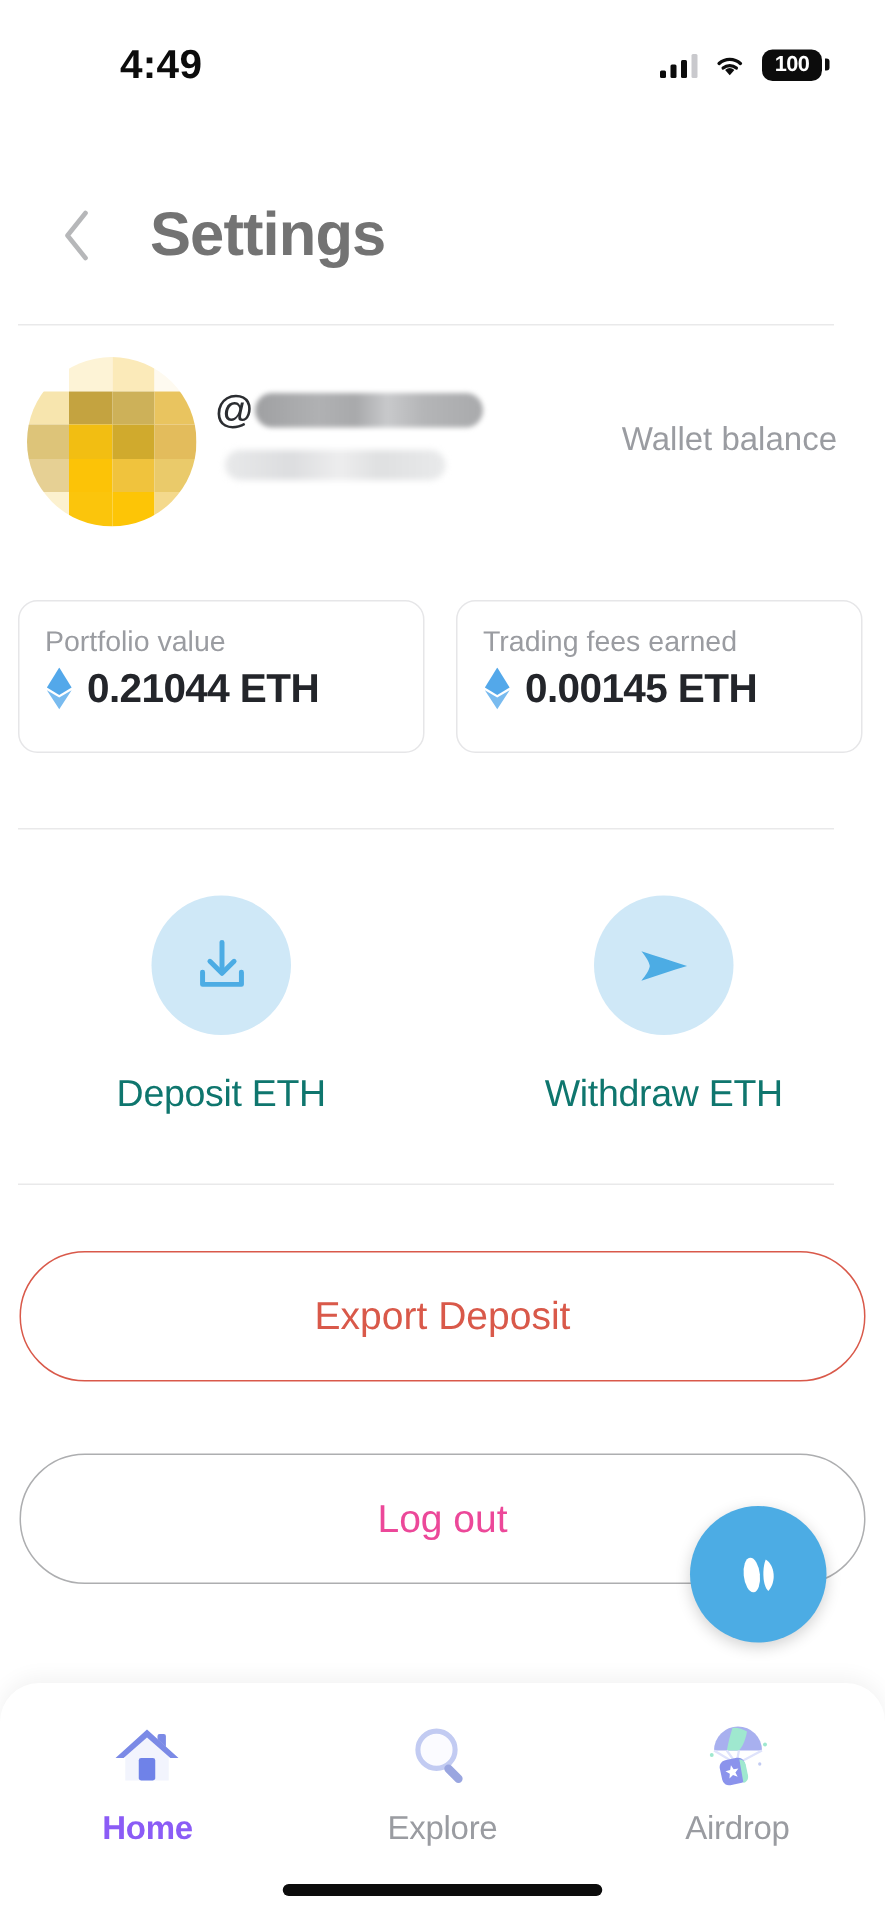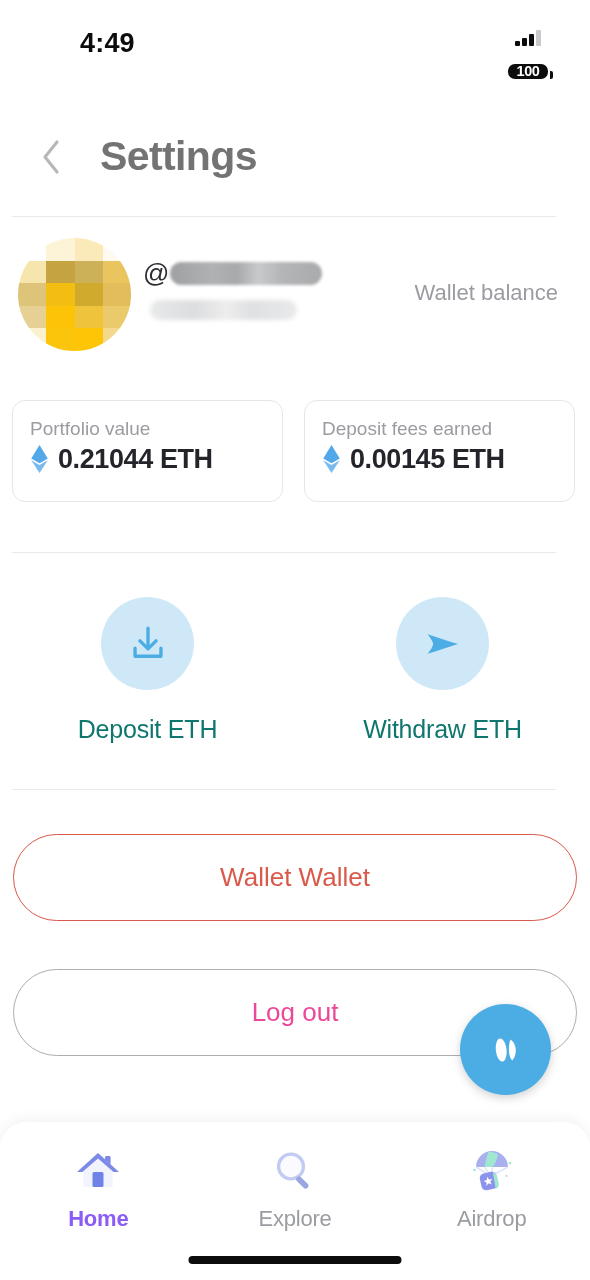--- a/index.html
+++ b/index.html
@@ -38,21 +38,20 @@
     letter-spacing: 0.2px;
   }
   .status-right {
     position: absolute;
     right: 42px;
     top: 30px;
     display: flex;
     align-items: center;
     gap: 9px;
     height: 26px;
-    flex-direction: column;
   }
   .sig {
     display: flex;
     align-items: flex-end;
     gap: 2.5px;
     height: 17px;
   }
   .sig i { display:block; width:4.5px; background:#0c0c0c; border-radius:1px; }
   .sig i:nth-child(1){ height:5px; }
   .sig i:nth-child(2){ height:8.5px; }
@@ -416,21 +415,21 @@
       <div class="stat-value-row">
         <svg width="19" height="29" viewBox="0 0 16 26">
           <path d="M8 0 L15.4 12 L8 16.4 L0.6 12 Z" fill="#53a8ea"></path>
           <path d="M8 18 L15.4 13.6 L8 25 L0.6 13.6 Z" fill="#53a8ea" opacity="0.78"></path>
         </svg>
         <span class="stat-value">0.21044 ETH</span>
       </div>
     </div>
 
     <div class="stat-card">
-      <div class="stat-label">Deposit fees earned</div>
+      <div class="stat-label">Trading fees earned</div>
       <div class="stat-value-row">
         <svg width="19" height="29" viewBox="0 0 16 26">
           <path d="M8 0 L15.4 12 L8 16.4 L0.6 12 Z" fill="#53a8ea"></path>
           <path d="M8 18 L15.4 13.6 L8 25 L0.6 13.6 Z" fill="#53a8ea" opacity="0.78"></path>
         </svg>
         <span class="stat-value">0.00145 ETH</span>
       </div>
     </div>
 
   </div>
@@ -456,21 +455,21 @@
           <path d="M3.2 6.4 C9 8.2 14.6 10.2 20.6 12 C14.6 13.8 9 15.8 3.2 17.6 C4.9 15.4 6.1 13.8 6.4 12 C6.1 10.2 4.9 8.6 3.2 6.4 Z" fill="#4cace4"></path>
         </svg>
       </div>
       <div class="action-label">Withdraw ETH</div>
     </div>
 
   </div>
 
   <div class="divider d3"></div>
 
-  <div class="pill export">Wallet Wallet</div>
+  <div class="pill export">Export Deposit</div>
   <div class="pill logout">Log out</div>
 
   <div class="fab">
     <svg width="46" height="46" viewBox="0 0 46 46">
       <ellipse cx="18.2" cy="23" rx="5.4" ry="11.6" fill="#ffffff" transform="rotate(-6 18.2 23)"></ellipse>
       <path d="M27.5 12.6 C33.6 16.2 34.8 27.6 29.2 33.6 C25.2 30 25.1 18.2 27.5 12.6 Z" fill="#ffffff"></path>
     </svg>
   </div>
 
   <div class="bottomnav">

